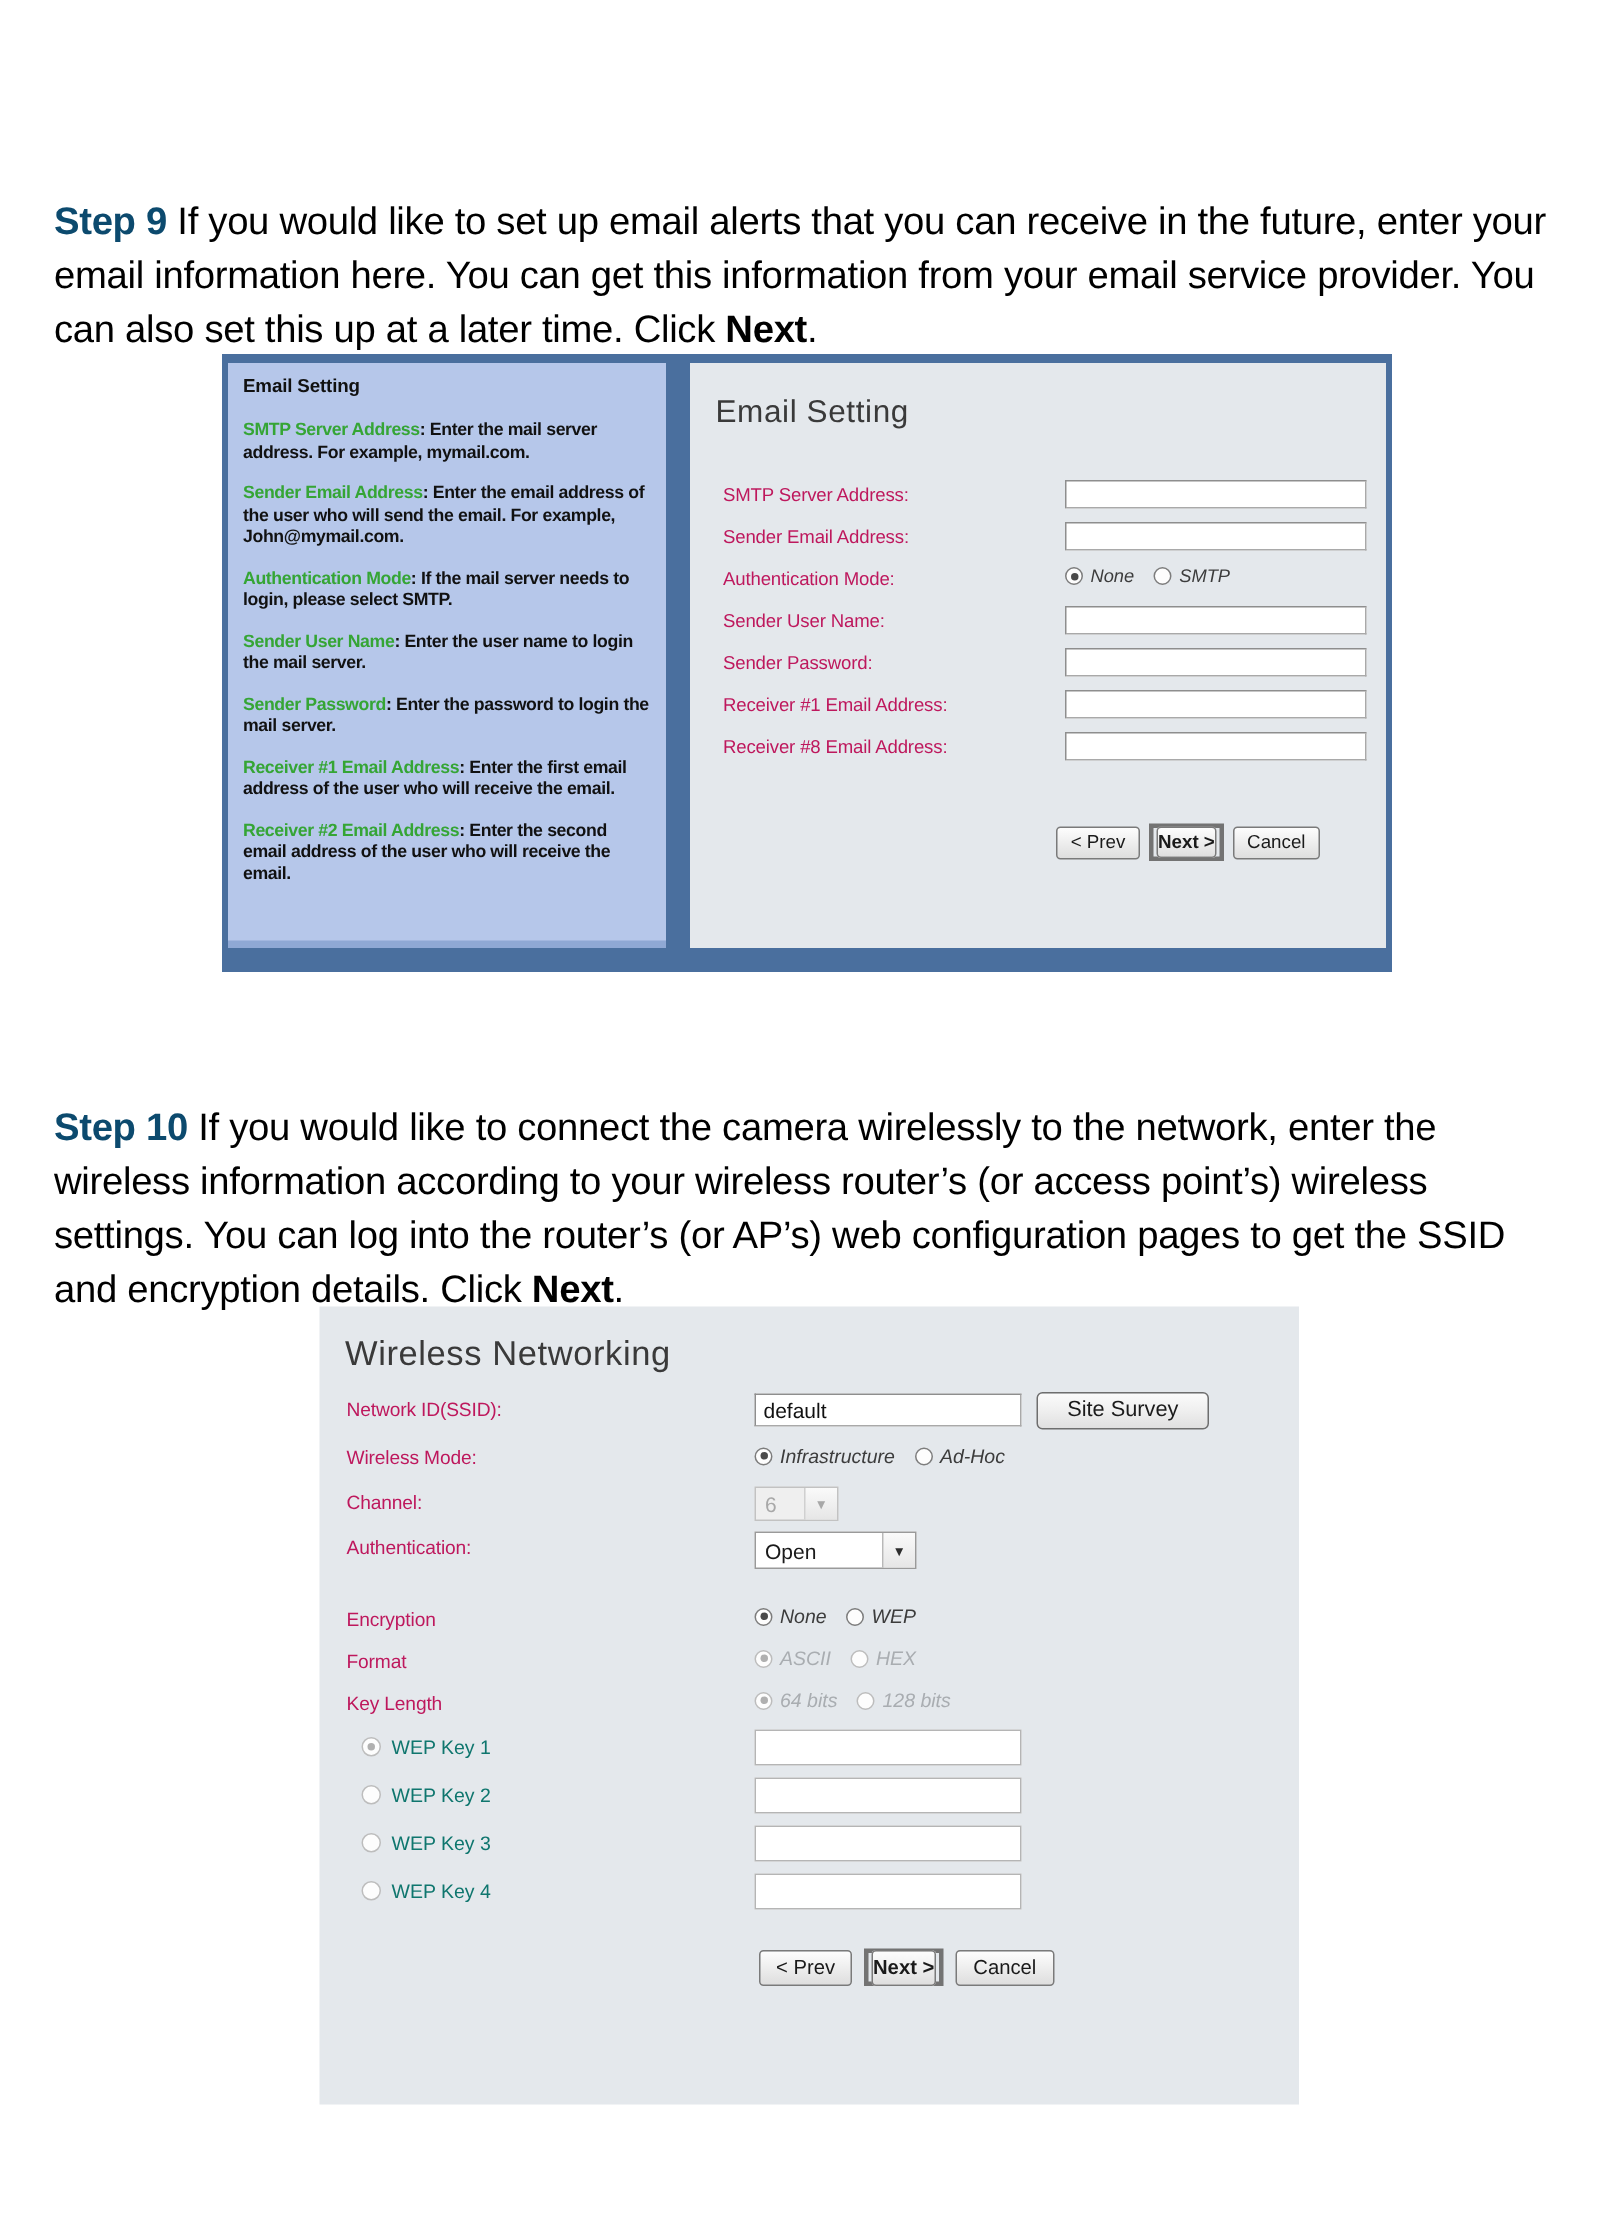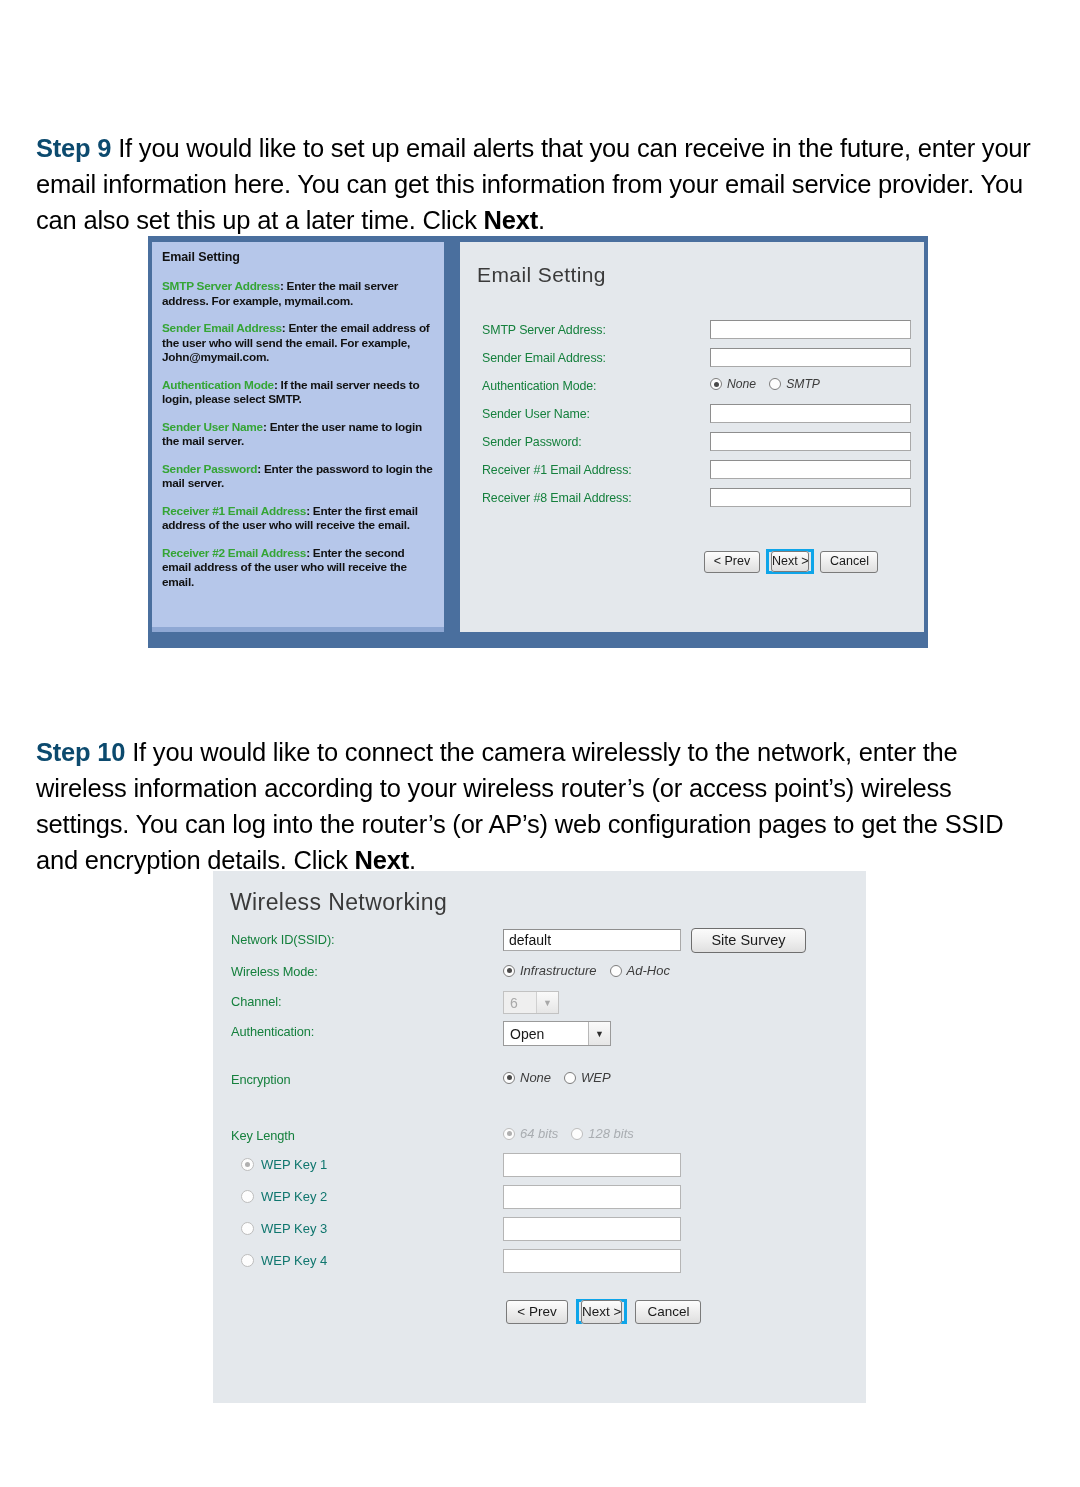--- a/index.html
+++ b/index.html
@@ -107,21 +107,21 @@
     position: absolute;
     left: 22px;
     width: 430px;
     height: 22px;
   }
   .form-label {
     position: absolute;
     left: 0;
     top: 3px;
     font-size: 12.4px;
-    color: #15803d;
+    color: #be185d;
     white-space: nowrap;
     letter-spacing: -0.1px;
   }
   .text-input {
     position: absolute;
     background: #ffffff;
     border: 1px solid #a9a9a9;
     border-top-color: #8e8e8e;
     border-left-color: #8e8e8e;
     box-sizing: border-box;
@@ -186,25 +186,26 @@
     border: 1px solid #7a7a7a;
     border-radius: 3px;
     font-size: 12.5px;
     color: #1a1a1a;
     padding: 2px 0 3px 0;
     text-align: center;
     box-sizing: border-box;
     line-height: 15px;
   }
   .btn-highlight {
-    border: 3px solid #0ea5e9;
+    border: 3px solid #737373;
     padding: 2px;
     box-sizing: border-box;
     display: inline-block;
     line-height: 0;
+    font-weight: bold;
   }
 
   
   #wireless-shot {
     position: absolute;
     left: 213px;
     top: 871px;
     width: 653px;
     height: 532px;
     background: #e4e8ec;
@@ -425,20 +426,29 @@
   <div class="form-row" style="top:198px; height:24px;">
     <span class="form-label">Encryption</span>
     <div class="radio-group" style="top:1px;">
       <span class="radio checked"></span>
       <span class="radio-label">None</span>
       <span class="radio"></span>
       <span class="radio-label">WEP</span>
     </div>
   </div>
 
+  <div class="form-row" style="top:226px; height:24px;">
+    <span class="form-label">Format</span>
+    <div class="radio-group" style="top:1px;">
+      <span class="radio dim checked"></span>
+      <span class="radio-label dim">ASCII</span>
+      <span class="radio dim"></span>
+      <span class="radio-label dim">HEX</span>
+    </div>
+  </div>
 
   <div class="form-row" style="top:254px; height:24px;">
     <span class="form-label">Key Length</span>
     <div class="radio-group" style="top:1px;">
       <span class="radio dim checked"></span>
       <span class="radio-label dim">64 bits</span>
       <span class="radio dim"></span>
       <span class="radio-label dim">128 bits</span>
     </div>
   </div>

